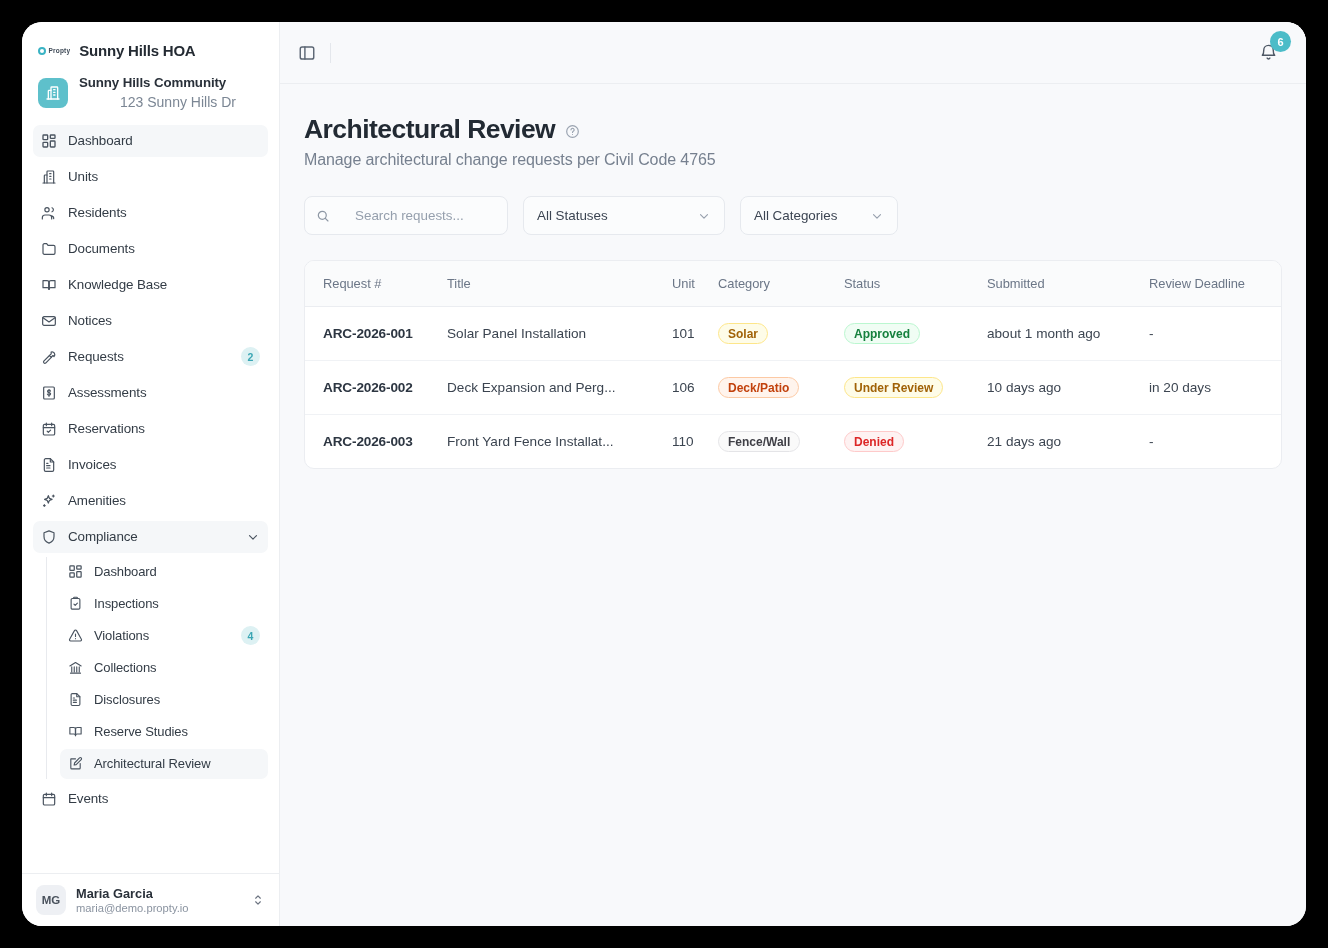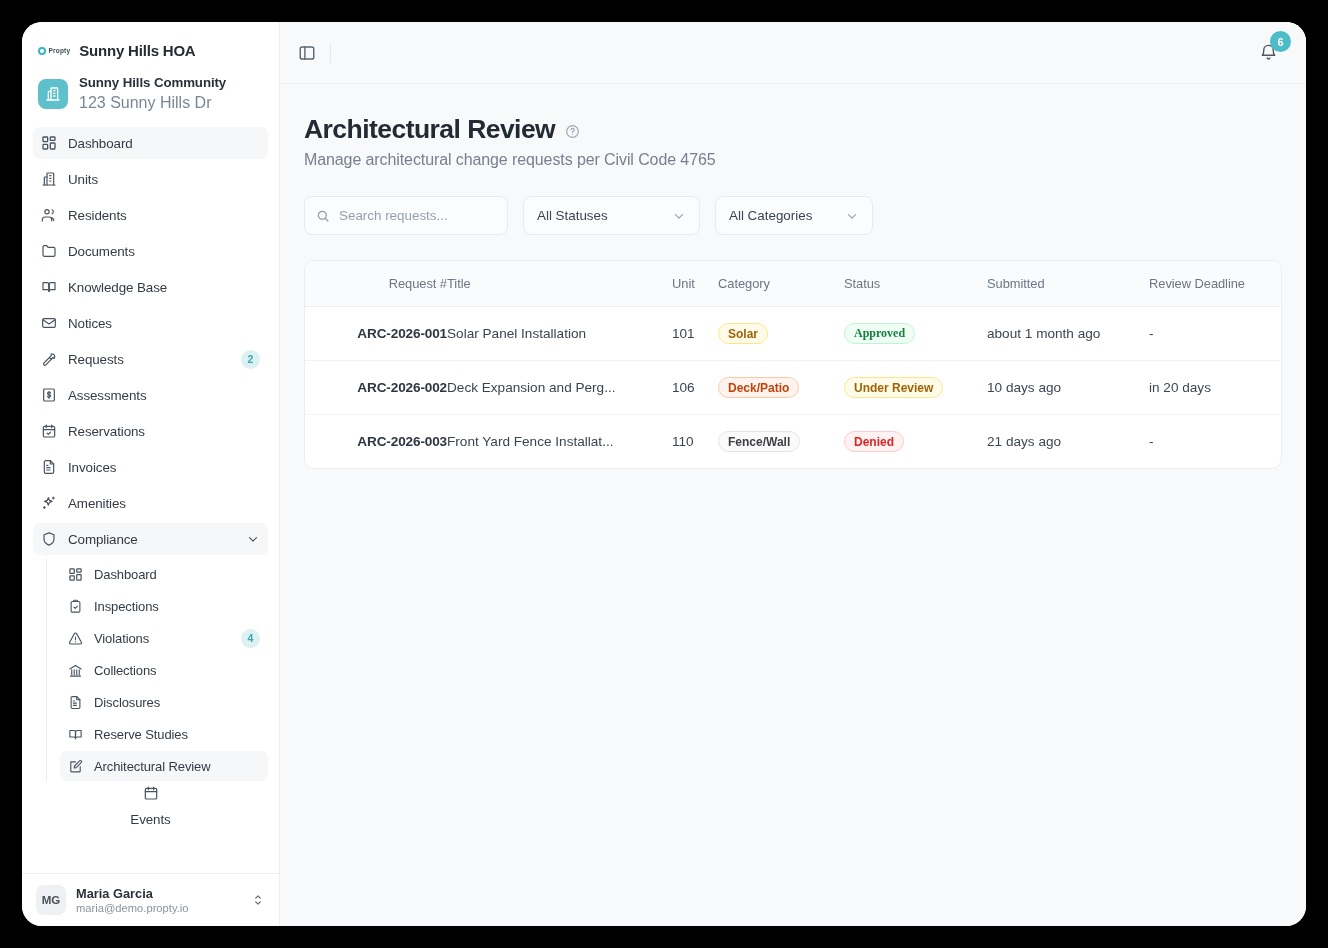--- a/index.html
+++ b/index.html
@@ -57,22 +57,23 @@
     width: 30px; height: 30px; border-radius: 8px;
     background: #5ec0cb;
     display: flex; align-items: center; justify-content: center;
     flex: 0 0 30px;
   }
   .community-name {
     font-size: 13.3px; font-weight: bold; color: #2a313a;
     line-height: 1.25; letter-spacing: -.1px;
   }
   .community-addr {
-    font-size: 16px; color: #7b8694; line-height: 1.3;
+    font-size: 14px; color: #7b8694; line-height: 1.3;
     margin-top: 1px;
+    margin-left: 41px;
   }
 
   .nav {
     flex: 1 1 auto;
     padding: 0 11px;
     overflow: hidden;
   }
   .nav-item {
     display: flex; align-items: center;
     height: 32px;
@@ -175,33 +176,34 @@
     border: 1px solid #e6e9ee;
     border-radius: 8px;
     display: flex; align-items: center;
     padding: 0 11px; gap: 9px;
   }
   .search-ico { width: 14px; height: 14px; color: #8e98a5; flex:0 0 14px; }
   .search-box input {
     border: none; outline: none; background: transparent;
     font-family: inherit; font-size: 13.4px; color: #384250;
     width: 100%;
+    margin-left: 16px;
   }
   .search-box input::placeholder { color: #959fad; }
   .select {
     height: 39px;
     background: #fbfcfd;
     border: 1px solid #e6e9ee;
     border-radius: 8px;
     display: flex; align-items: center;
     padding: 0 13px; gap: 28px;
     font-size: 13.4px; color: #3b4personally;
   }
   .select { color: #3b4452; }
-  .select.w-statuses { width: 177px; }
+  .select.w-statuses { width: 202px; }
   .select.w-categories { width: 158px; }
   .select-label { flex: 1 1 auto; }
   .select .chev { color: #98a1ae; }
 
   
   .card {
     margin-top: 25px;
     background: #ffffff;
     border: 1px solid #ebedf1;
     border-radius: 10px;
@@ -217,21 +219,21 @@
     letter-spacing: -.05px;
   }
   td {
     padding: 16px 0;
     border-bottom: 1px solid #f0f2f5;
     font-size: 13.6px; color: #39424e;
     vertical-align: middle;
   }
   tbody tr:last-child td { border-bottom: none; }
 
-  th.c-req, td.c-req { padding-left: 18px; width: 142px; text-align: right; }
+  th.c-req, td.c-req { padding-left: 18px; width: 142px; }
   th.c-title, td.c-title { width: 225px; padding-right: 14px; }
   th.c-unit, td.c-unit { width: 46px; }
   th.c-cat, td.c-cat { width: 126px; }
   th.c-status, td.c-status { width: 143px; }
   th.c-sub, td.c-sub { width: 162px; }
   th.c-dl, td.c-dl { padding-right: 18px; }
 
   td.c-req { font-weight: bold; color: #2d3642; letter-spacing: -.15px; }
   td.c-title { color: #3b4450; white-space: nowrap; overflow: hidden;
                text-overflow: ellipsis; }
@@ -241,21 +243,21 @@
   .pill {
     display: inline-flex; align-items: center;
     height: 21px; padding: 0 9px;
     border-radius: 11px;
     font-size: 12px; font-weight: bold;
     white-space: nowrap;
   }
   .pill.cat-solar   { background: #fefce8; border: 1px solid #fde68a; color: #a16207; }
   .pill.cat-deck    { background: #fff4ed; border: 1px solid #fcc9a4; color: #c2410c; }
   .pill.cat-fence   { background: #fafafa; border: 1px solid #e4e4e7; color: #3f3f46; }
-  .pill.st-approved { background: #f0fdf4; border: 1px solid #bbf7d0; color: #15803d; font-family: Liberation Serif, serif; }
+  .pill.st-approved { background: #f0fdf4; border: 1px solid #bbf7d0; color: #15803d; }
   .pill.st-review   { background: #fefce8; border: 1px solid #fde68a; color: #a16207; }
   .pill.st-denied   { background: #fef2f2; border: 1px solid #fecaca; color: #dc2626; }
 </style>
 </head>
 <body>
 
 <div id="window">
 
   <aside id="sidebar">
 
@@ -495,21 +497,21 @@
               <path d="M5 4.5h7"></path>
                 <path d="M4.5 5v14a1.5 1.5 0 0 0 1.5 1.5h12a1.5 1.5 0 0 0 1.5-1.5v-7"></path>
               <path d="M18.4 3.1a1.9 1.9 0 0 1 2.7 2.7l-8 8-3.3.7.7-3.3z"></path>
             </svg>
           </span>
           <span class="nav-label">Architectural Review</span>
         </div>
 
       </div>
 
-      <div class="nav-item" style="margin-top:4px;flex-direction:column;">
+      <div class="nav-item" style="margin-top:4px;">
         <span class="ico">
           <svg width="16" height="16" viewBox="0 0 24 24" fill="none" stroke="currentColor" stroke-width="1.8" stroke-linecap="round" stroke-linejoin="round">
             <rect x="3.5" y="5" width="17" height="16" rx="2"></rect>
               <path d="M8 3v4M16 3v4M3.5 10h17"></path>
           </svg>
         </span>
         <span class="nav-label">Events</span>
       </div>
 
     </nav>

